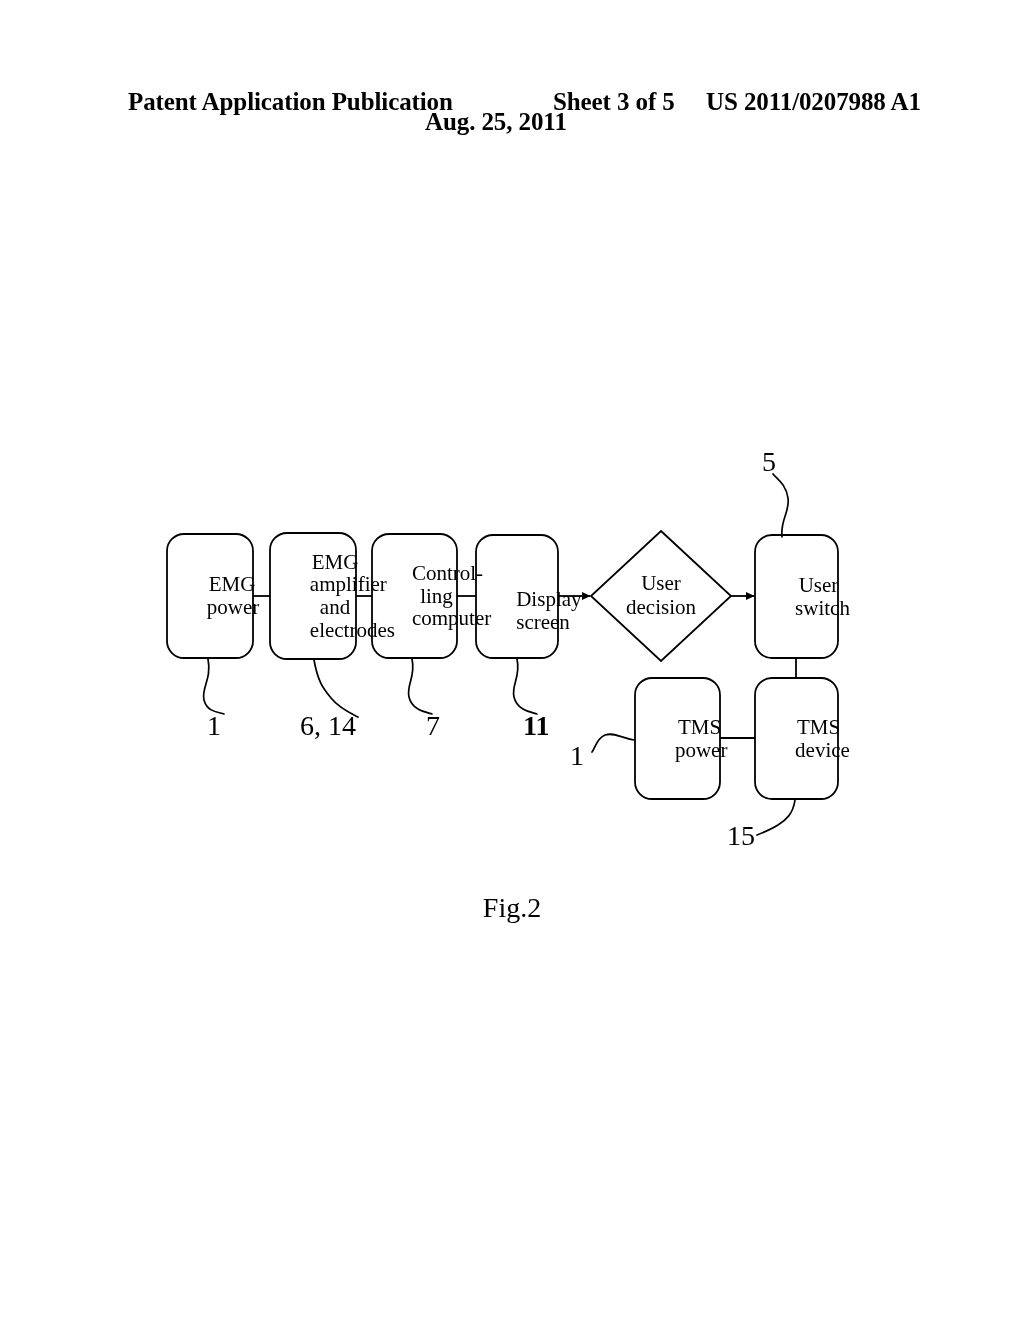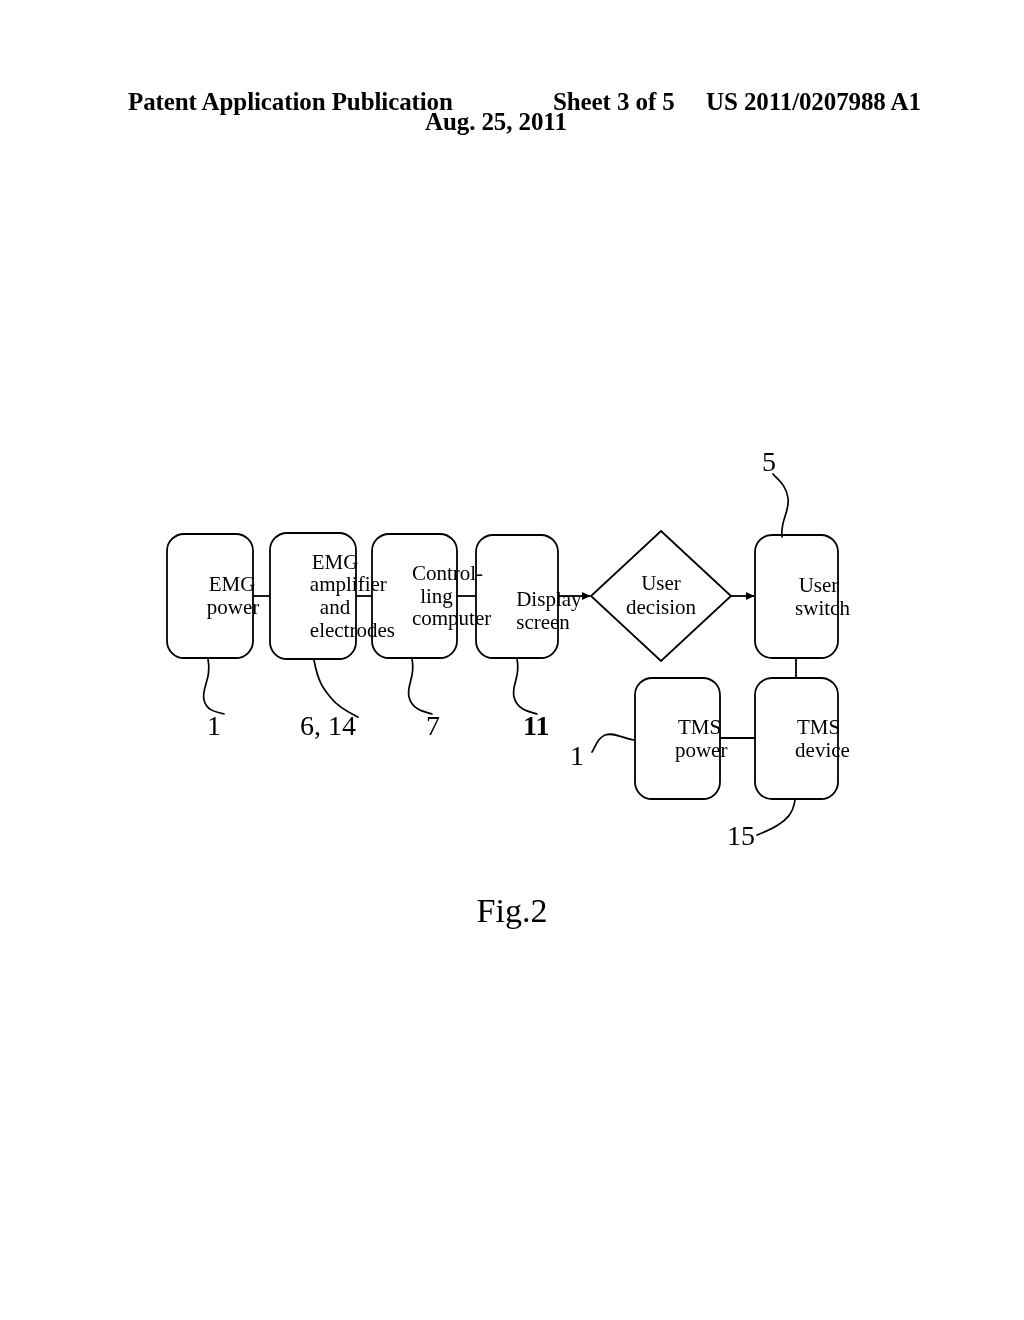--- a/index.html
+++ b/index.html
@@ -100,21 +100,21 @@
     color: #000;
     white-space: nowrap;
   }
 
   #fig-caption {
     position: absolute;
     left: 0;
     top: 892px;
     width: 1024px;
     text-align: center;
-    font-size: 34px;
+    font-size: 28px;
     font-family: "Liberation Serif", "DejaVu Serif", serif;
   }
 </style>
 </head>
 <body>
 
 <div id="page-header">
   <span class="hdr-pub">Patent Application Publication</span>
   <span class="hdr-date">Aug. 25, 2011</span>
   <span class="hdr-sheet">Sheet 3 of 5</span>

